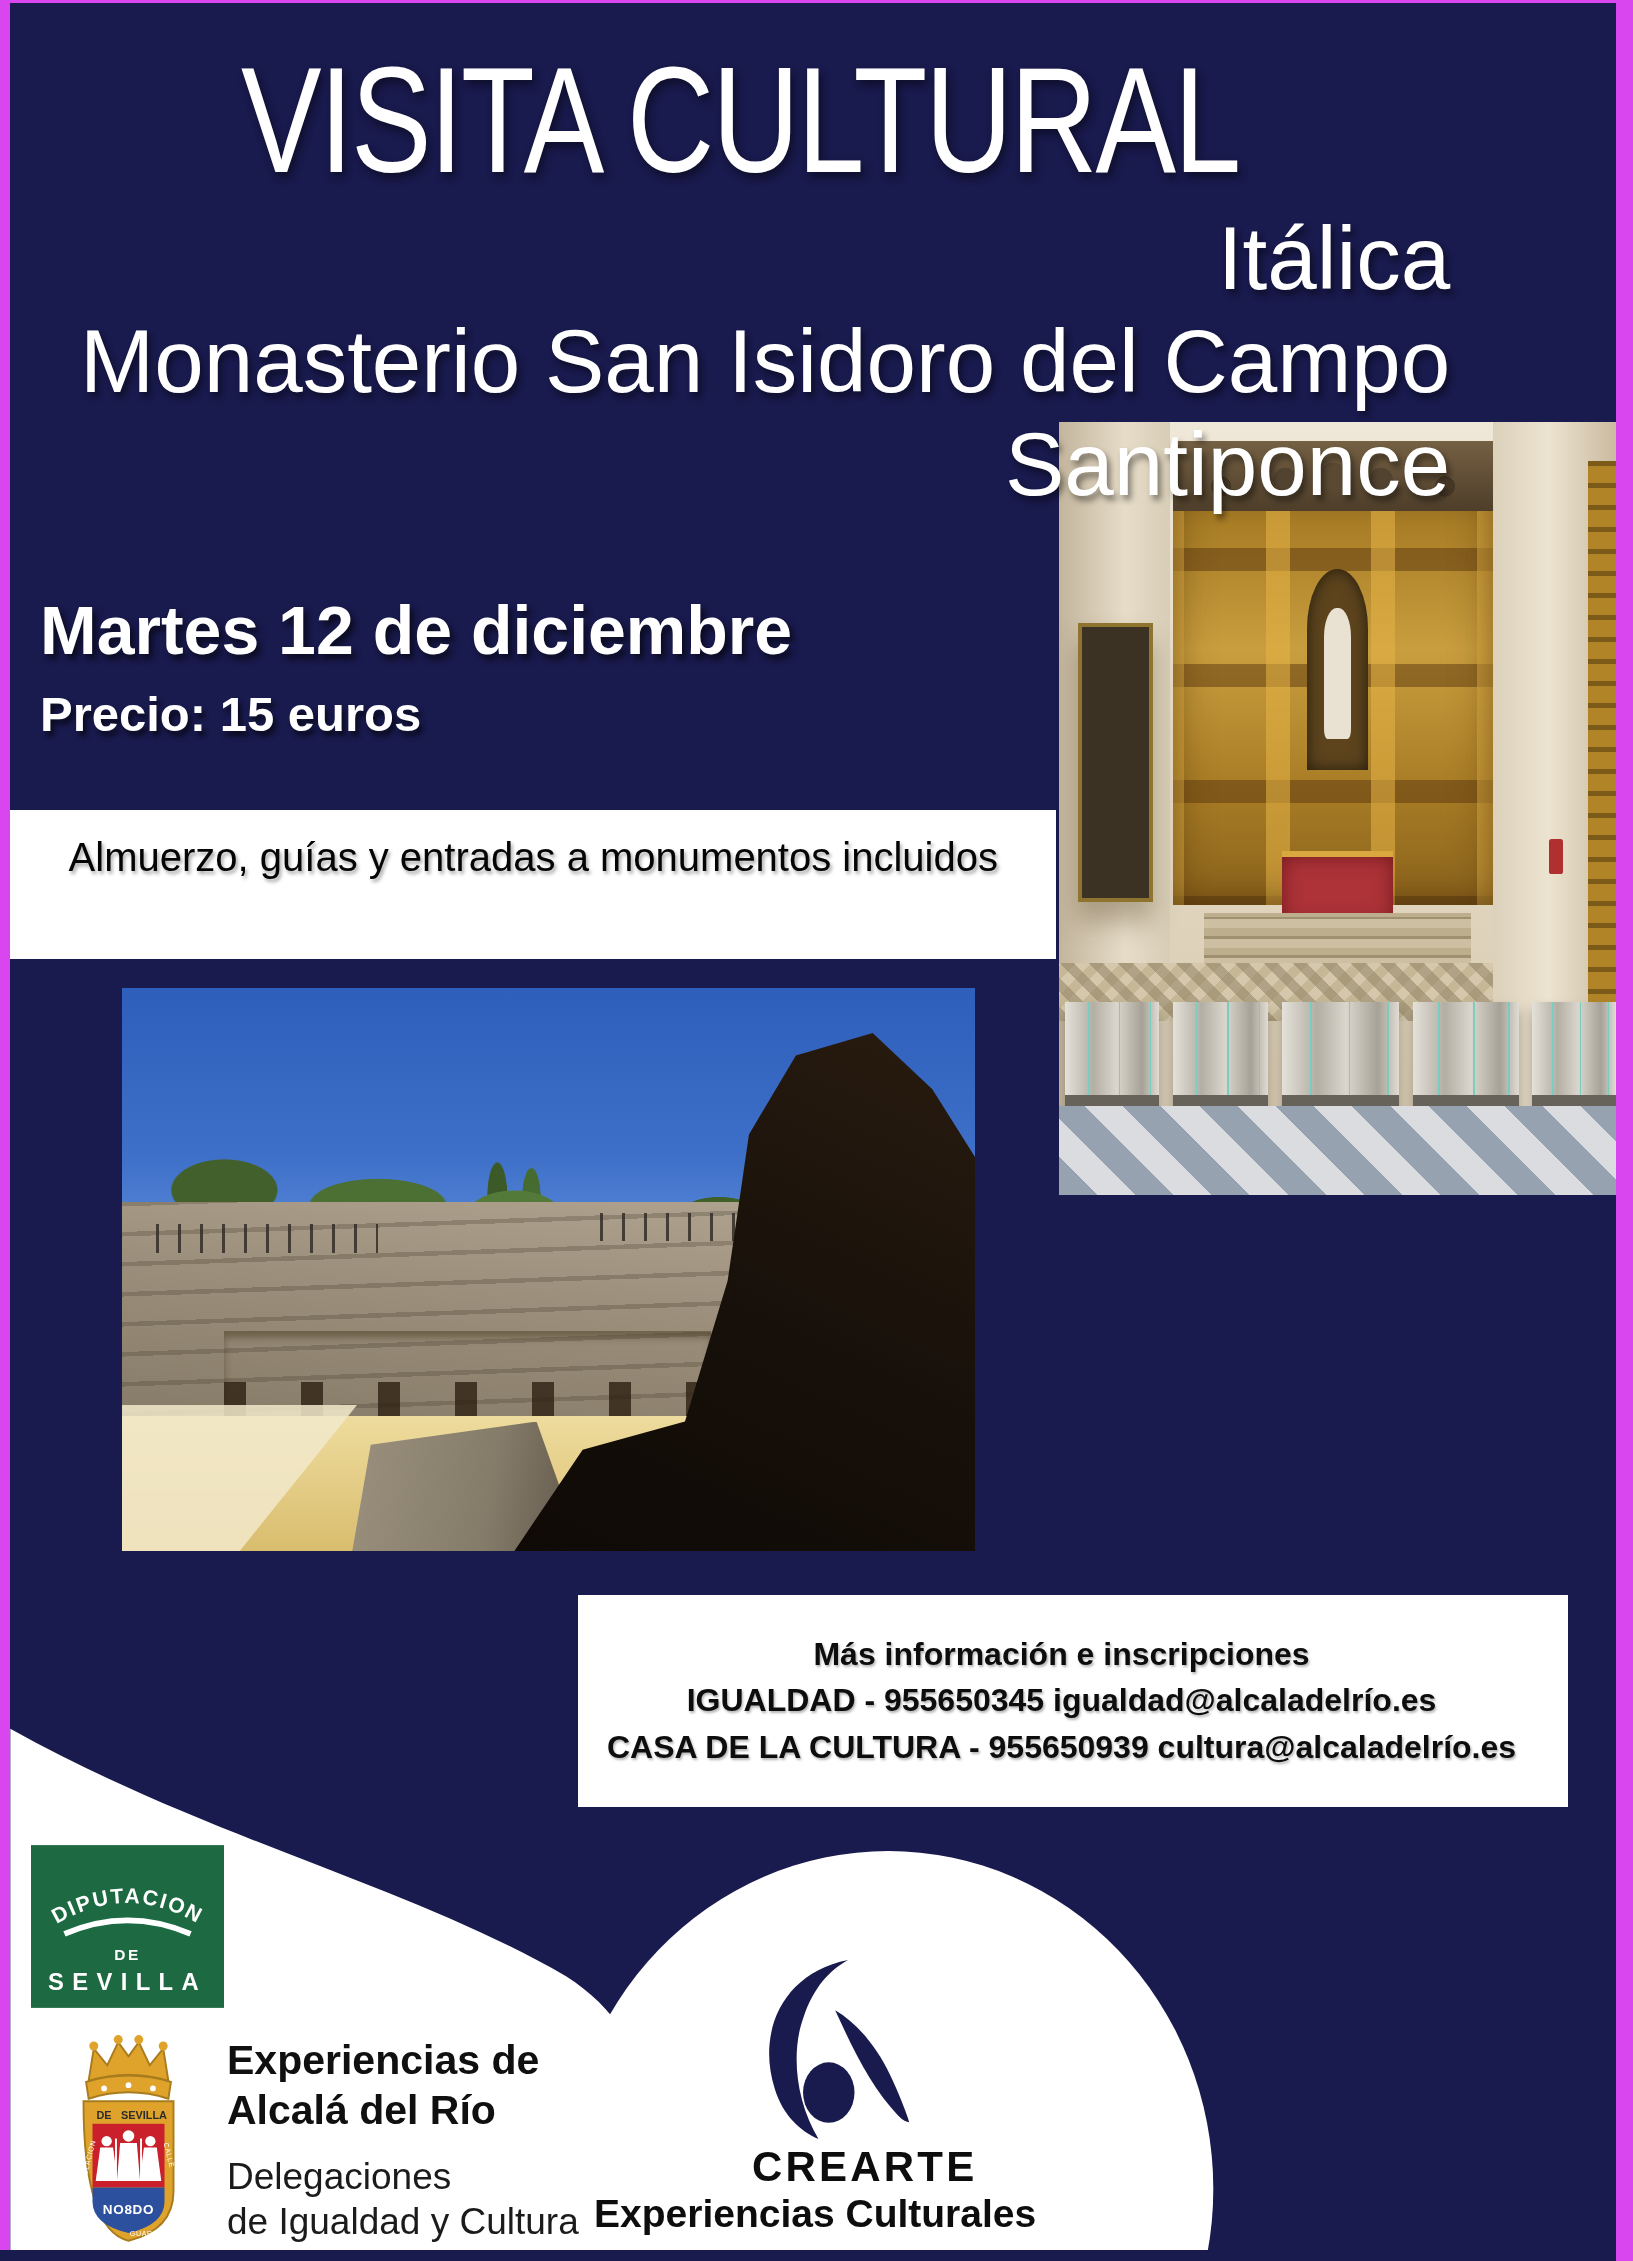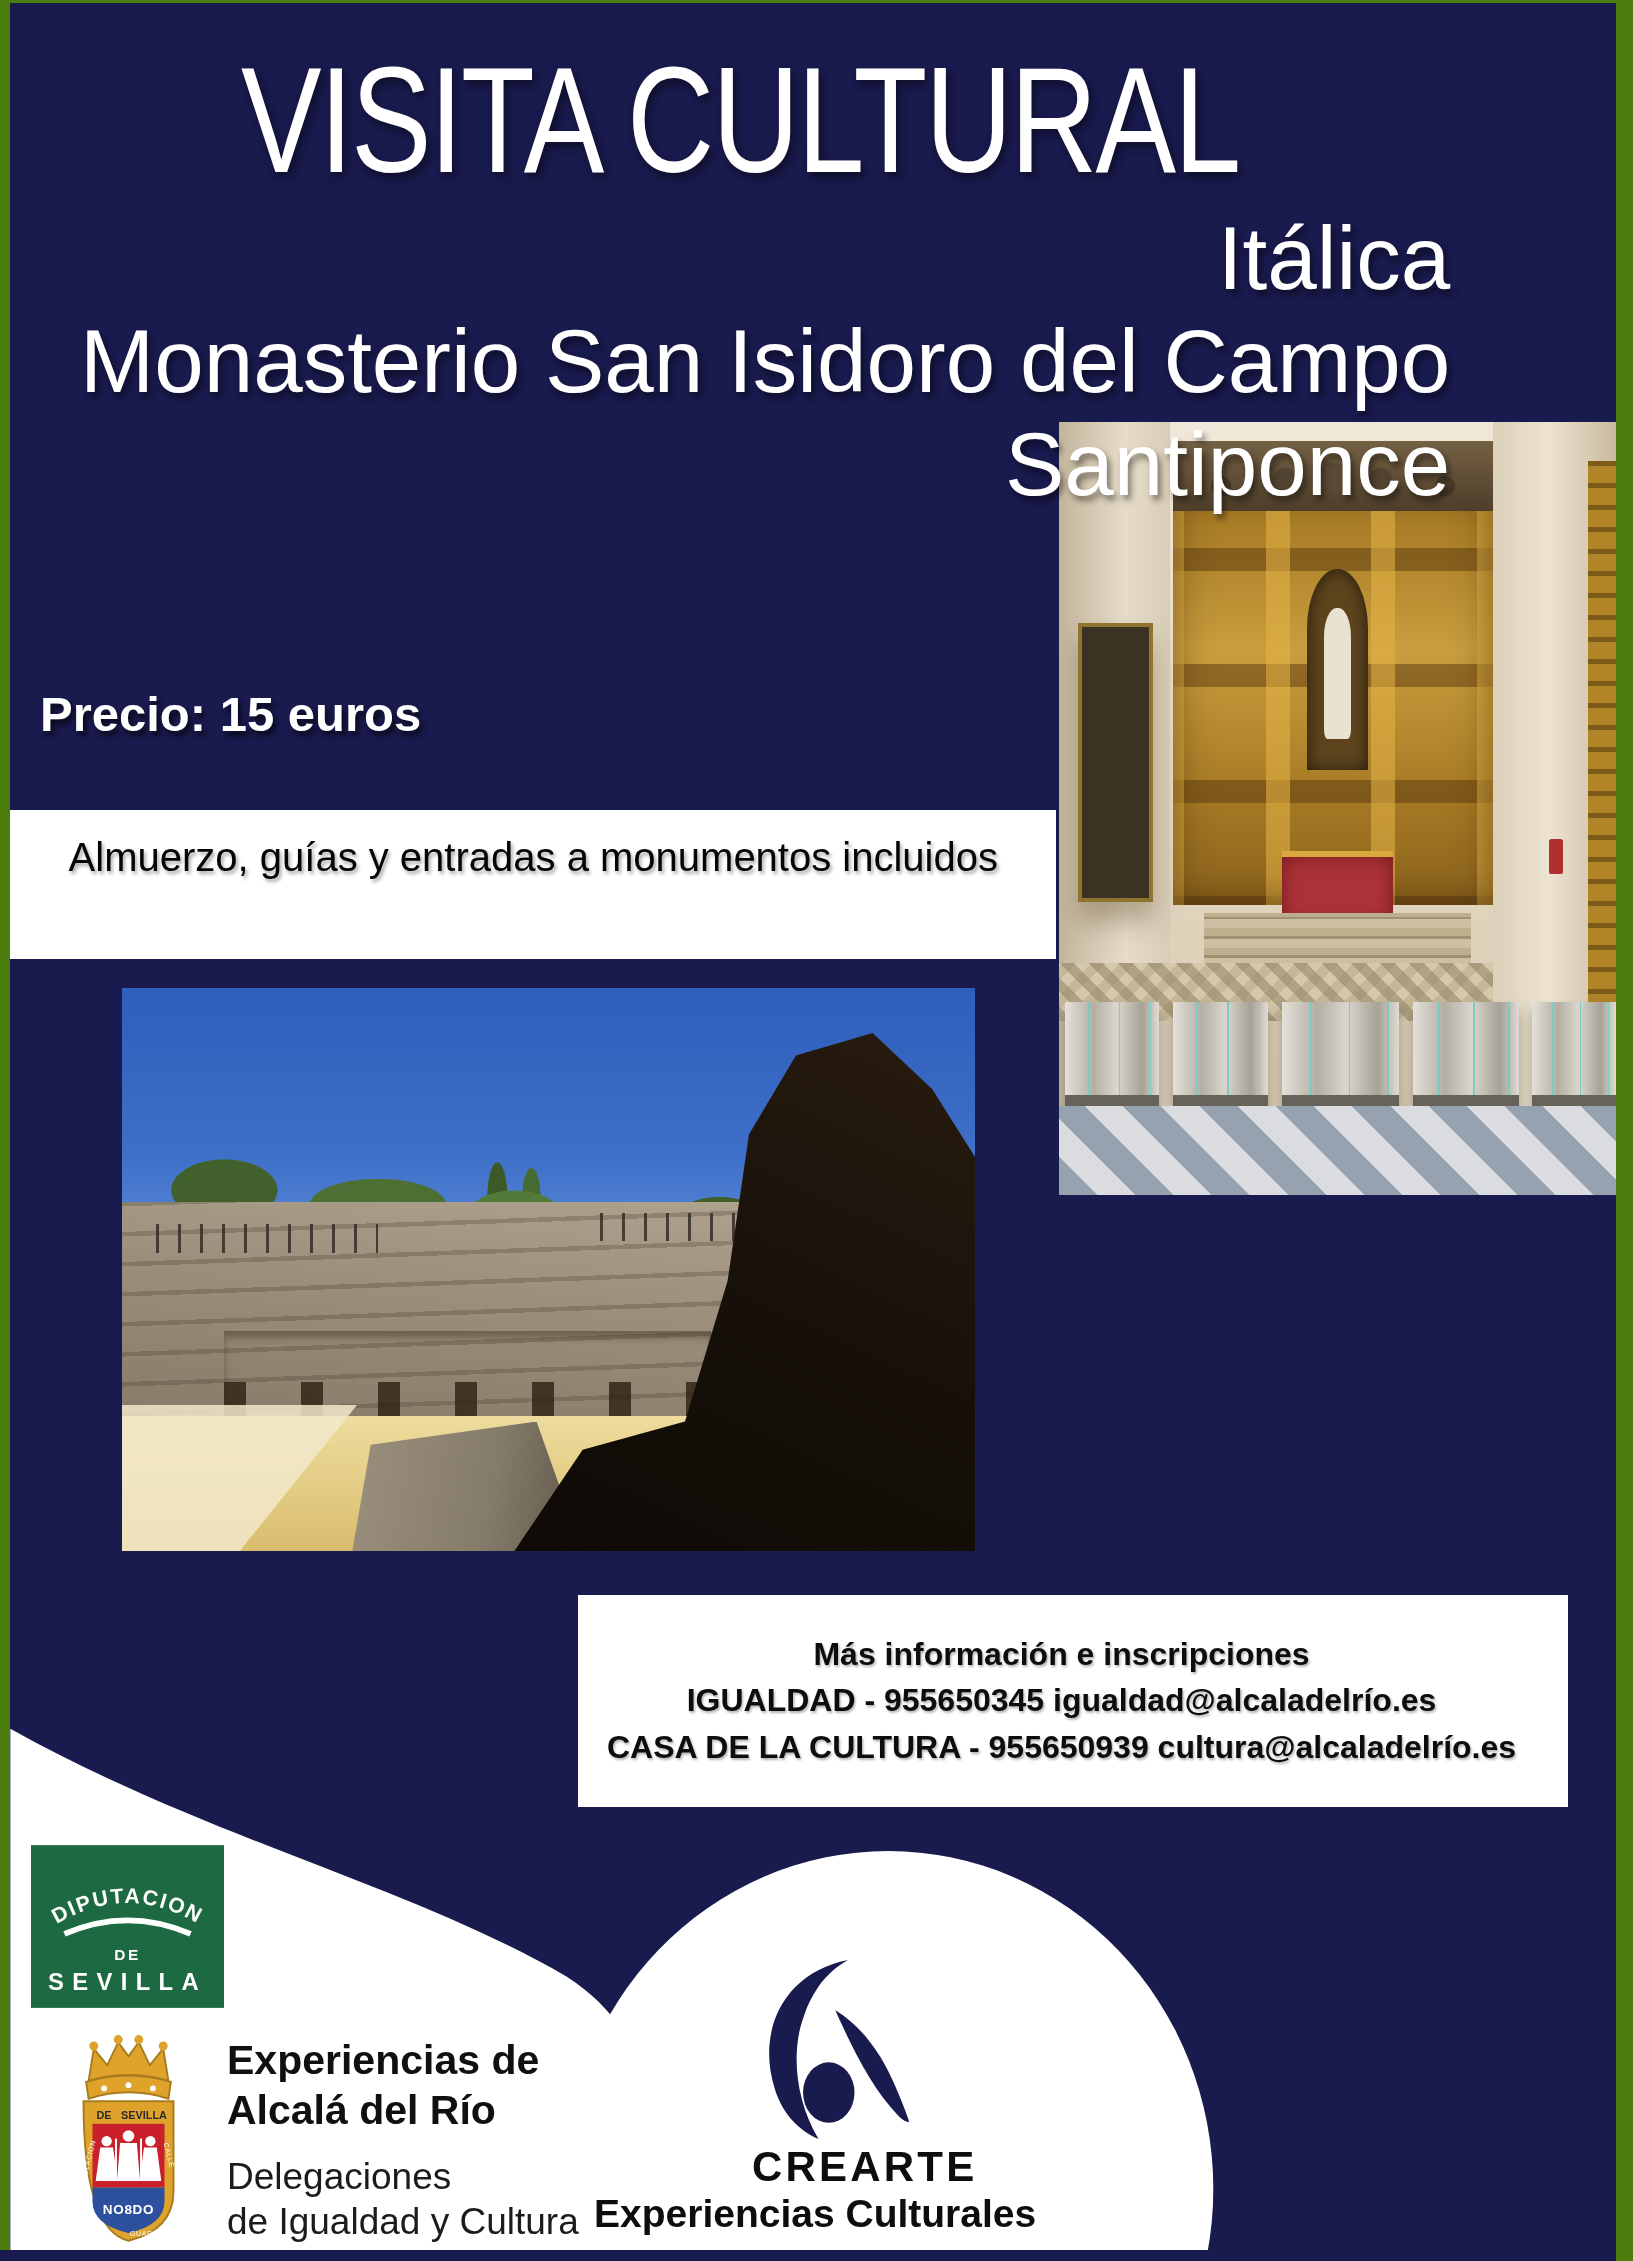--- a/index.html
+++ b/index.html
@@ -1,17 +1,17 @@
 <!DOCTYPE html>
 <html style="font-size:10.3px"><head>
 <meta charset="utf-8">
 <style>
   html,body{margin:0;padding:0;background:#ffffff;}
   body{width:1633px;font-family:"Liberation Sans", sans-serif;}
-  .poster{position:relative;width:1633px;height:2261px;background:#4d7c0f;overflow:hidden;}
+  .poster{position:relative;width:1633px;height:2261px;background:#d946ef;overflow:hidden;}
   .navy{position:absolute;left:10.3px;top:2.6px;width:1606px;height:2259px;background:#191a4d;}
 
   .title{position:absolute;left:241px;top:33px;z-index:2;color:#fff;font-size:151px;
          letter-spacing:-2.6px;white-space:nowrap;transform:scaleX(.8);transform-origin:left top;
          text-shadow:3.9px 5.2px 9px rgba(0,0,0,.45);}
   .dest{position:absolute;left:80px;top:207px;z-index:2;color:#fff;font-size:89px;
         line-height:1.16;text-shadow:3.2px 4.5px 6.4px rgba(0,0,0,.45);white-space:nowrap;text-align:right;}
   .date{position:absolute;left:40px;top:591px;z-index:2;color:#fff;font-size:68px;font-weight:700;
         text-shadow:3.9px 5.2px 6.4px rgba(0,0,0,.6);white-space:nowrap;}
   .price{position:absolute;left:40px;top:686px;z-index:2;color:#fff;font-size:49px;font-weight:700;
@@ -154,20 +154,21 @@
     <div class="ch-gold-r"></div>
     <div class="ch-ext"></div>
     <div class="ch-bar" style="left:1%;width:17%;"></div>
     <div class="ch-bar" style="left:20.5%;width:17%;"></div>
     <div class="ch-bar" style="left:40%;width:21%;"></div>
     <div class="ch-bar" style="left:63.5%;width:19%;"></div>
     <div class="ch-bar" style="left:85%;width:15%;"></div>
     <div class="ch-floor-low"></div>
   </div>
 
+  <div class="date">Martes 12 de diciembre</div>
   <div class="price">Precio: 15 euros</div>
 
   <div class="banner">
     <span>Almuerzo, guías y entradas a monumentos incluidos</span>
   </div>
 
   <div class="photo-arena">
     <div class="ar-trees"></div>
     <div class="ar-stands"></div>
     <div class="ar-fence" style="left:4%;top:42%;width:26%;"></div>

